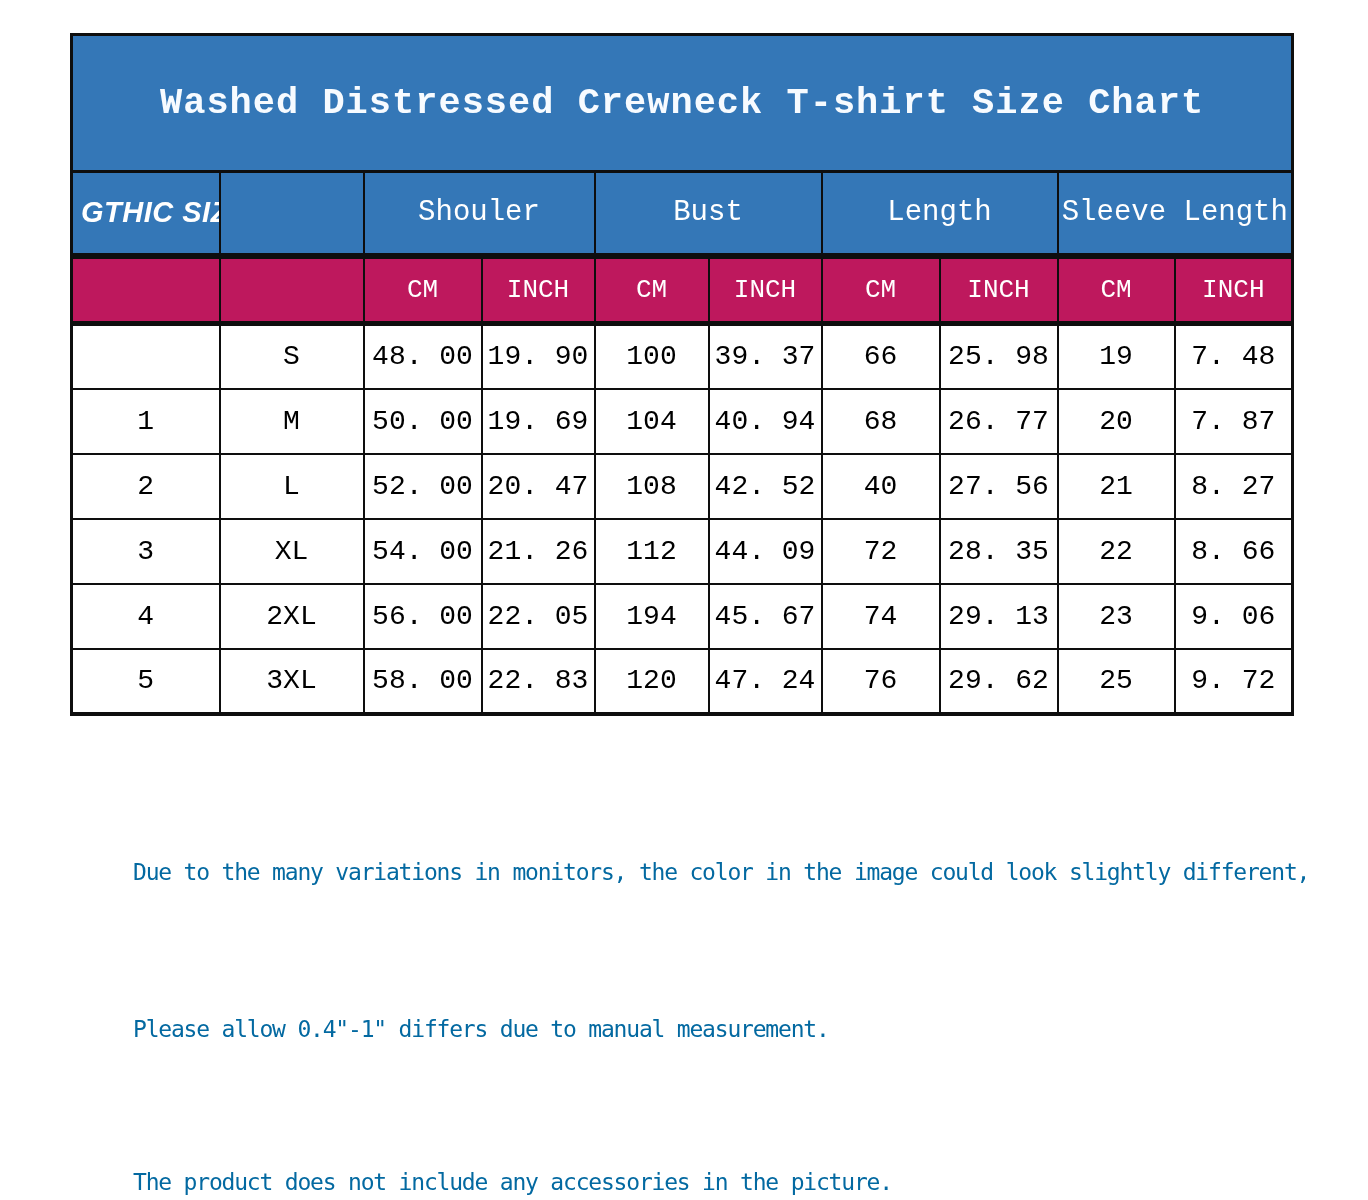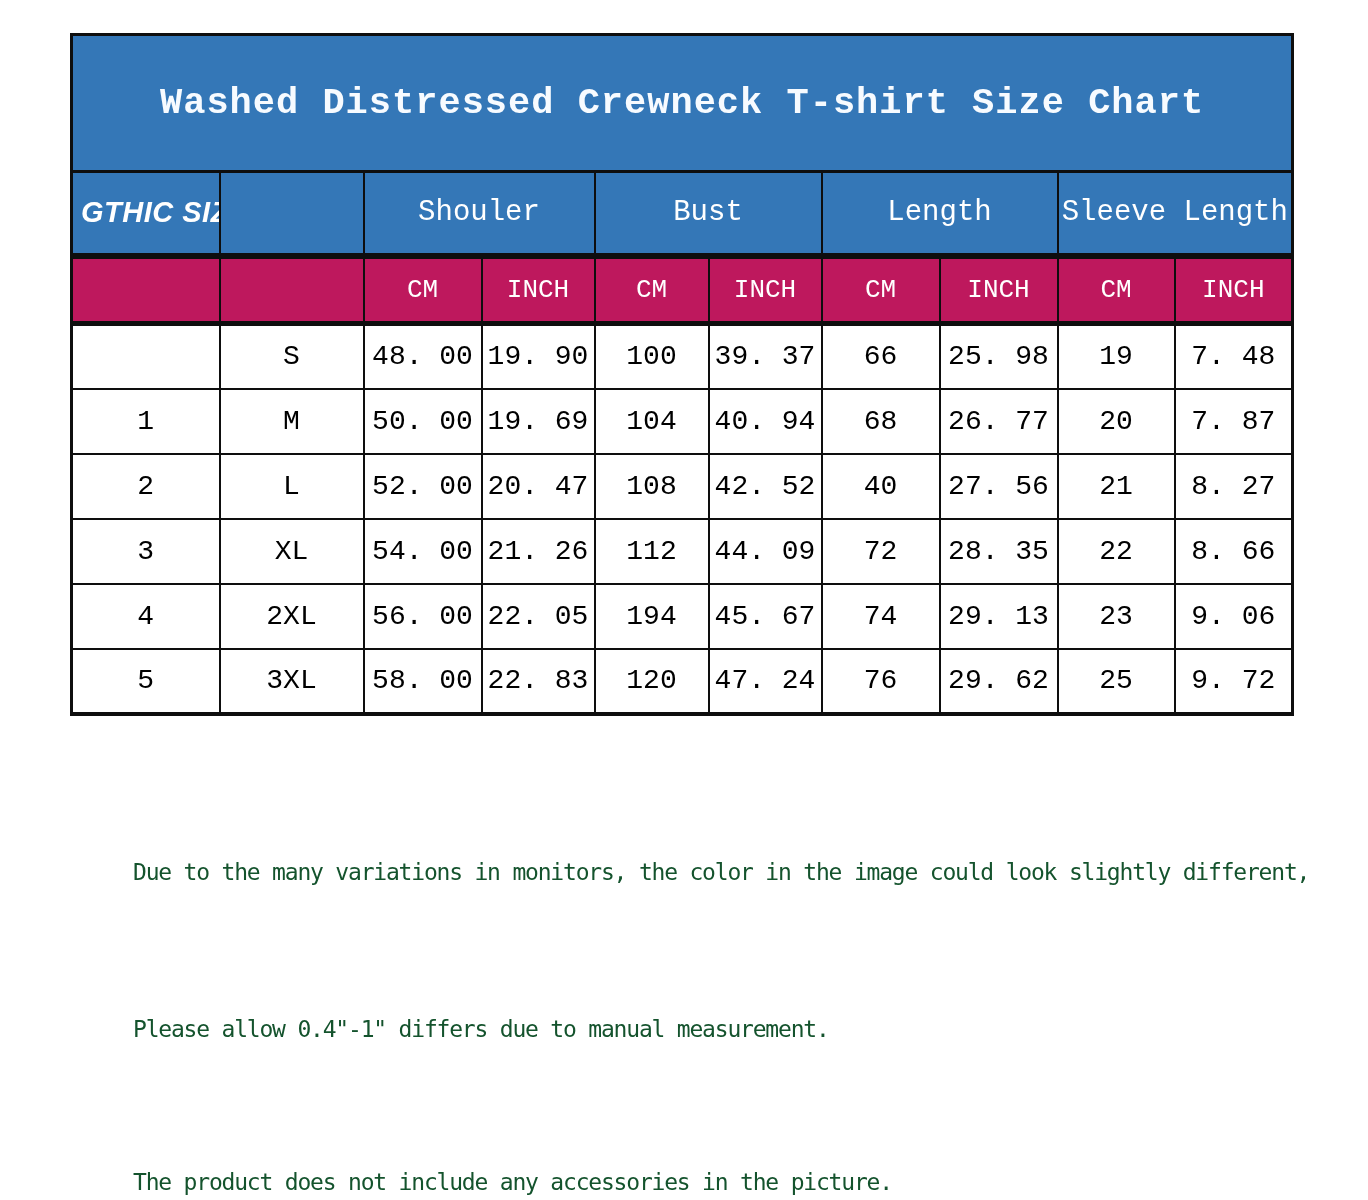--- a/index.html
+++ b/index.html
@@ -40,21 +40,21 @@
   .unit-row td {
     background:#be185d; color:#ffffff; font-size:26px;
     border-bottom-width:5px;
   }
   .data-row { height:65px; }
   .data-row td { background:#ffffff; color:#000000; font-size:28px; }
   .notes { position:absolute; left:0; top:0; width:1368px; height:1200px; pointer-events:none; }
   .note-block {
     position:absolute; left:133px;
     font-family:"DejaVu Sans Mono", monospace;
-    font-size:23px; letter-spacing:-1.2px; color:#14532d;
+    font-size:23px; letter-spacing:-1.2px; color:#0369a1;
     line-height:51px; white-space:pre;
   }
   .note-block-1 { top:745px; }
   .note-block-2 { top:902px; }
 </style>
 </head>
 <body>
 
 <table class="size-table">
   <colgroup>

